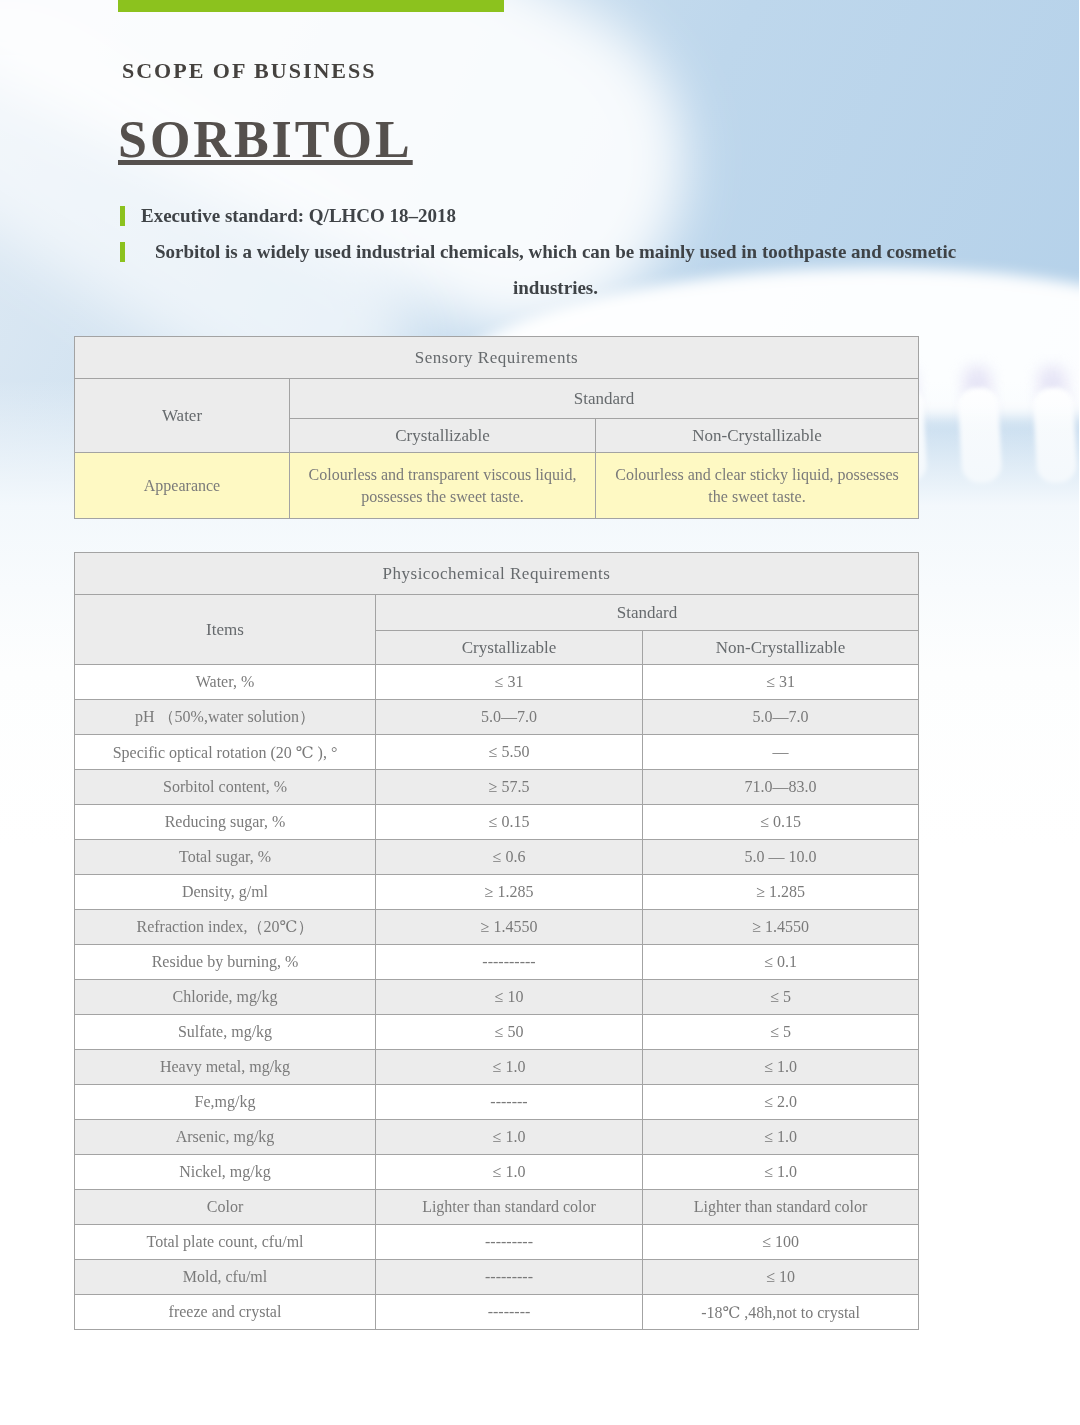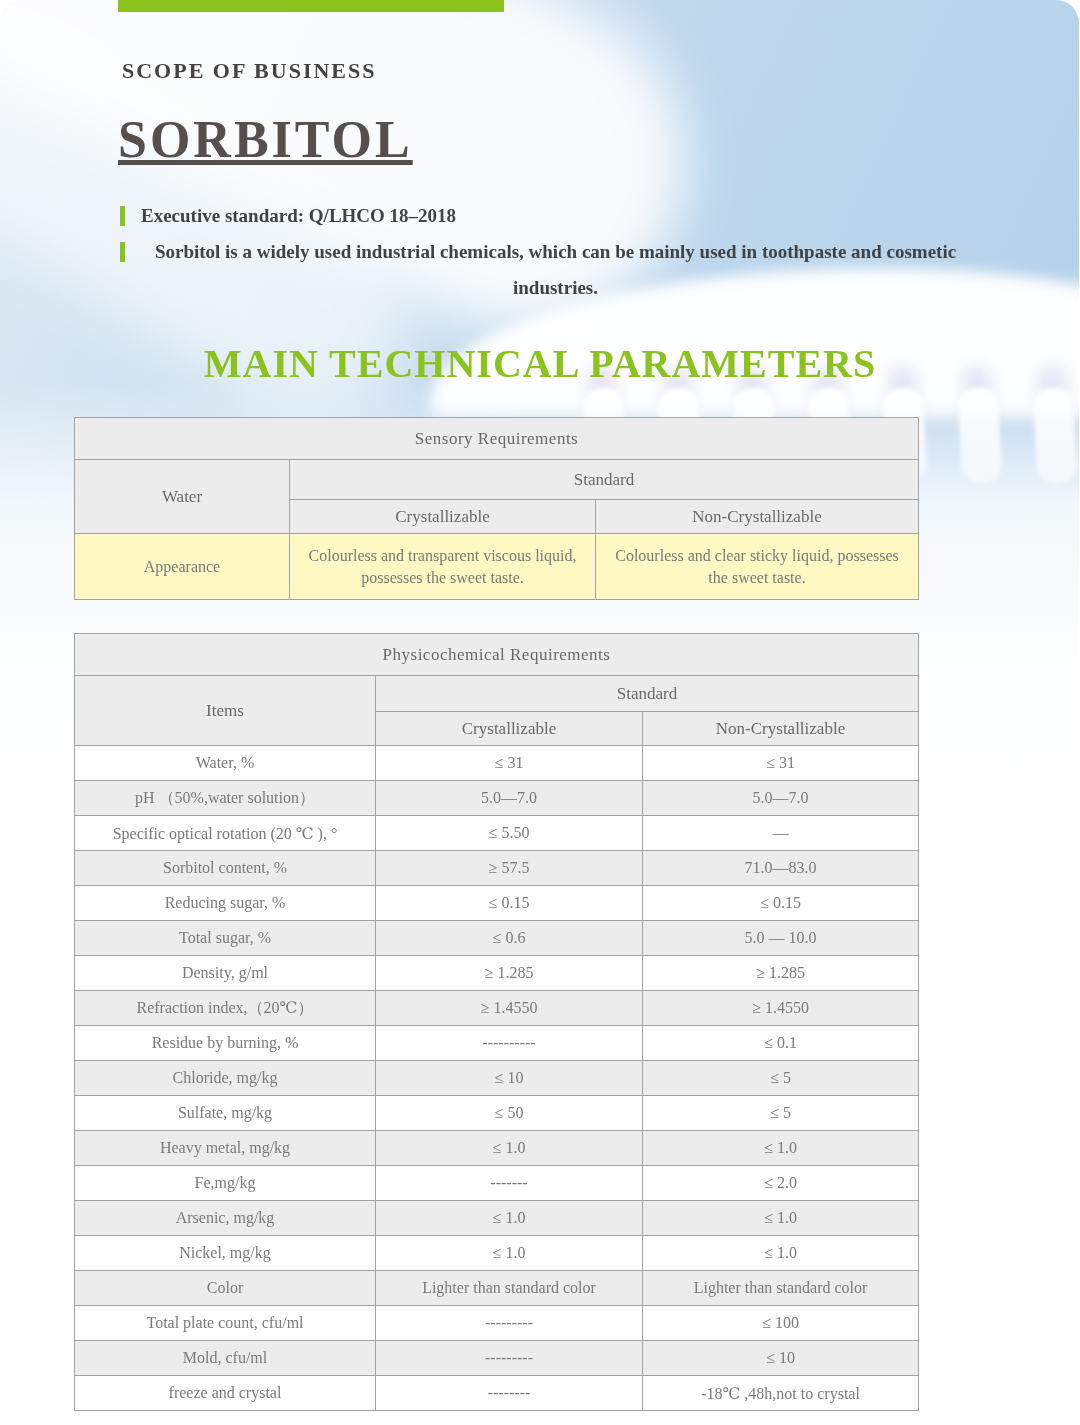--- a/index.html
+++ b/index.html
@@ -3,21 +3,21 @@
 <meta charset="utf-8">
 <style>
   * { margin:0; padding:0; box-sizing:border-box; }
   html,body { width:1080px; }
   body {
     font-family:"Liberation Serif","DejaVu Serif",serif;
     background:#fff;
   }
   .page {
     position:relative; width:1079px; height:1425px;
-    overflow:hidden; background:#fff;border-radius:23px;
+    overflow:hidden; background:#fff;
   }
   
   .bg { position:absolute; inset:0; z-index:0; }
   .bg-sky {
     position:absolute; left:0; top:0; width:1080px; height:620px;
     background:linear-gradient(115deg,#dfeaf4 0%,#cfe1f0 28%,#bed7ec 55%,#b3d0e9 100%);
   }
   .bg-fade {
     position:absolute; left:0; top:380px; width:1080px; height:1045px;
     background:linear-gradient(180deg,rgba(255,255,255,0) 0%,#f3f8fc 12%,#fdfefe 28%,#ffffff 45%);
@@ -139,21 +139,20 @@
     <div class="bullet">
       <span class="bullet-bar"></span>
       <p>Executive standard: Q/LHCO 18–2018</p>
     </div>
     <div class="bullet">
       <span class="bullet-bar"></span>
       <p>Sorbitol is a widely used industrial chemicals, which can be mainly used in toothpaste and cosmetic industries.</p>
     </div>
   </div>
 
-  <h2 class="section-title">MAIN TECHNICAL PARAMETERS</h2>
 
   <table class="tbl sensory">
     <colgroup>
         <col style="width:215px">
         <col style="width:306px">
         <col style="width:323px">
       </colgroup>
     <thead>
       <tr>
         <th colspan="3" class="green-head">Sensory Requirements</th>

